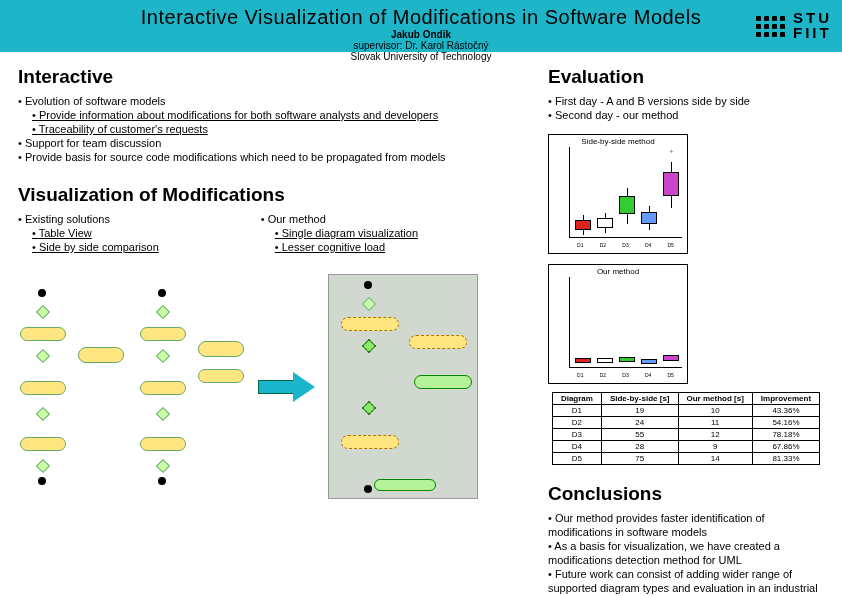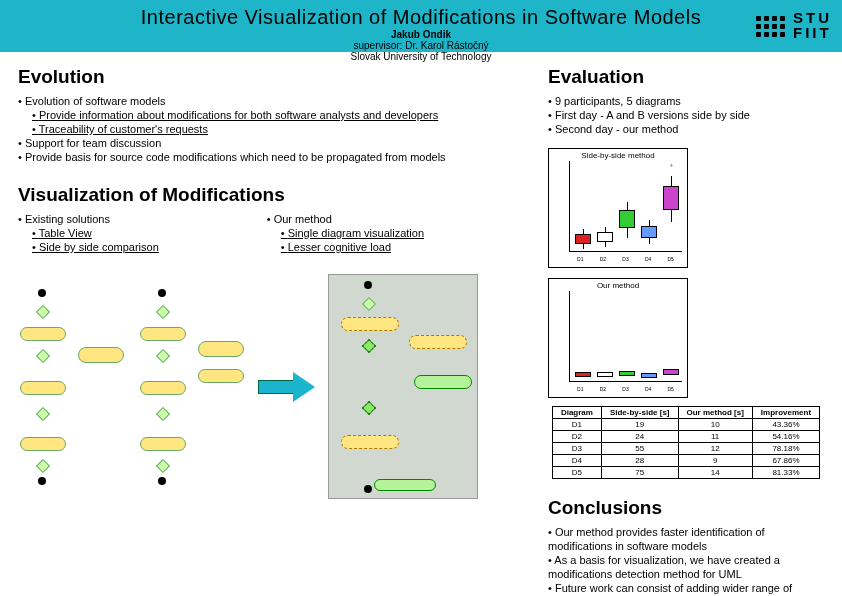--- a/index.html
+++ b/index.html
@@ -39,21 +39,21 @@
   .logo-text { font-size: 15px; font-weight: bold; line-height: 15px; letter-spacing: 3px; }
   .content { display: flex; padding: 14px 18px 0 18px; gap: 20px; }
   .left { flex: 0 0 510px; }
   .right { flex: 1; }
   h2 { font-size: 19px; font-weight: bold; margin-bottom: 6px; }
   ul { list-style: none; }
   li { font-size: 11px; line-height: 14px; }
   li::before { content: "• "; }
   .sub { padding-left: 14px; text-decoration: underline; }
   .viz-section { margin-top: 20px; }
-  .viz-cols { display: flex; gap: 18px; }
+  .viz-cols { display: flex; gap: 12px; }
   .viz-col { flex: 0 0 auto; }
   .viz-col2 { margin-left: 90px; }
   .diagrams-row {
     display: flex;
     align-items: center;
     gap: 10px;
     margin-top: 20px;
   }
   .uml-small {
     width: 110px;
@@ -156,21 +156,21 @@
     <div class="logo-text">
       <div>STU</div>
       <div>FIIT</div>
     </div>
   </div>
 </div>
 
 <div class="content">
   <div class="left">
 
-    <h2>Evolution</h2>
+    <h2>Interactive</h2>
     <ul>
       <li>Evolution of software models</li>
       <li class="sub">Provide information about modifications for both software analysts and developers</li>
       <li class="sub">Traceability of customer's requests</li>
       <li>Support for team discussion</li>
       <li>Provide basis for source code modifications which need to be propagated from models</li>
     </ul>
 
     <div class="viz-section">
       <h2>Visualization of Modifications</h2>
@@ -238,21 +238,20 @@
         <div class="rd-dot" style="left:35px; top:210px;"></div>
         <div class="rd-node green" style="left:45px; top:204px; width:62px; height:12px;"></div>
       </div>
     </div>
 
   </div>
 
   <div class="right">
     <h2>Evaluation</h2>
     <ul>
-      <li>9 participants, 5 diagrams</li>
       <li>First day - A and B versions side by side</li>
       <li>Second day - our method</li>
     </ul>
 
     <div class="boxes">
       <div class="boxp">
         <div class="boxp-title">Side-by-side method</div>
         <div class="boxp-inner">
           <div class="boxp-axis-y"></div>
             <div class="boxp-axis-x"></div>

